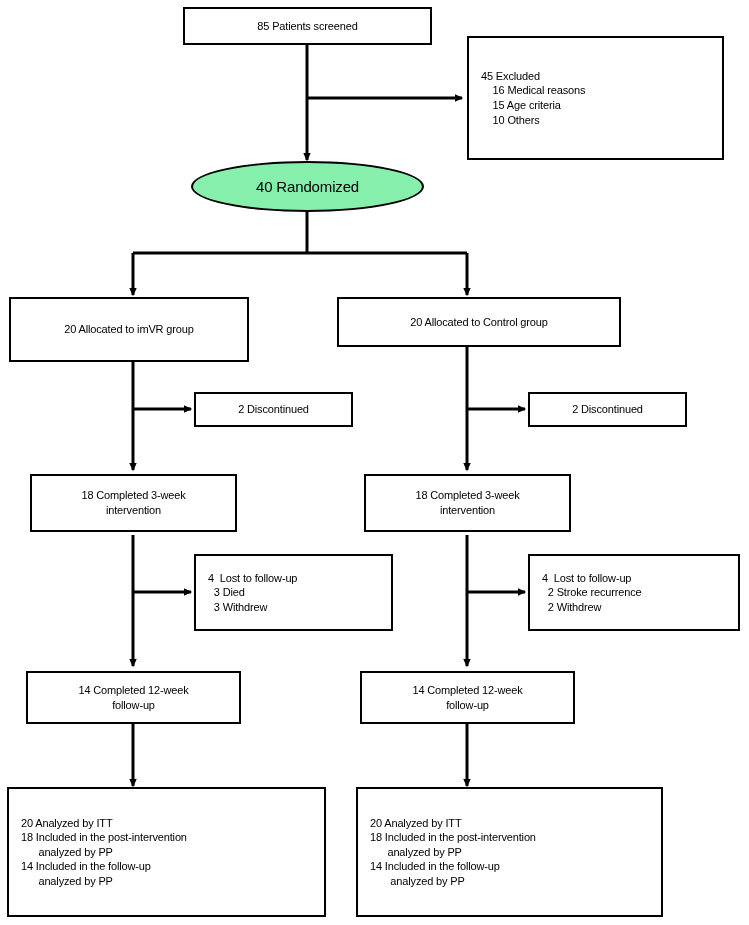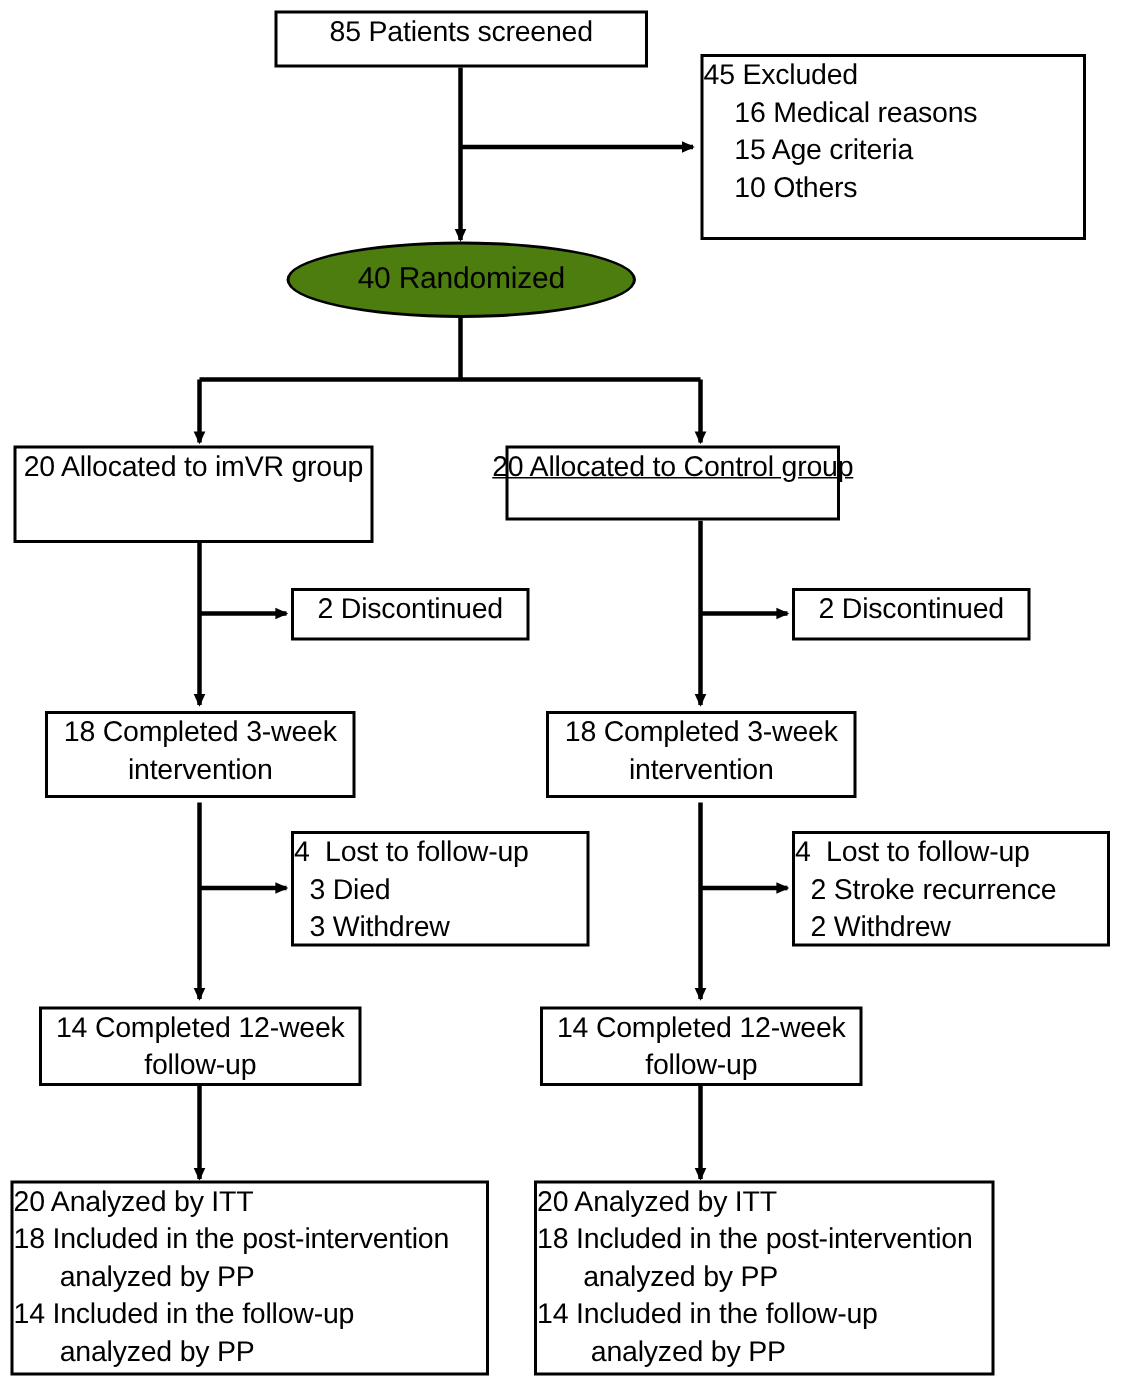--- a/index.html
+++ b/index.html
@@ -24,48 +24,50 @@
     height: 925px;
     pointer-events: none;
   }
   .node {
     position: absolute;
     box-sizing: border-box;
     background: #ffffff;
     border: 2.5px solid #000000;
     display: flex;
     flex-direction: column;
-    font-size: 19px;
+    justify-content: center;
+    font-size: 11px;
     line-height: 1.32;
     letter-spacing: -0.15px;
   }
   .node.center {
     align-items: center;
     text-align: center;
   }
   .node.left {
     align-items: flex-start;
     text-align: left;
   }
   .node .line {
     white-space: pre;
     display: block;
   }
   .node.left .line {
+    padding-left: 12px;
   }
   .ellipse-node {
     position: absolute;
     box-sizing: border-box;
-    background: #4d7c0f;
+    background: #86efac;
     border: 2.5px solid #000000;
     border-radius: 50%;
     display: flex;
     align-items: center;
     justify-content: center;
-    font-size: 20px;
+    font-size: 15px;
     letter-spacing: -0.15px;
   }
 </style>
 </head>
 <body>
 
 <div id="flow-root">
 
   <svg id="edges" viewBox="0 0 749 925" width="749" height="925">
     <defs>
@@ -114,21 +116,21 @@
   </div>
 
   <div class="ellipse-node" style="left:191px; top:161px; width:233px; height:51px;">
     <span class="line">40 Randomized</span>
   </div>
 
   <div class="node center" style="left:9px; top:297px; width:240px; height:65px;">
     <span class="line">20 Allocated to imVR group</span>
   </div>
 
-  <div class="node center" style="left:337px; top:297px; width:223px; height:50px;text-decoration:underline;">
+  <div class="node center" style="left:337px; top:297px; width:284px; height:50px;">
     <span class="line">20 Allocated to Control group</span>
   </div>
 
   <div class="node center" style="left:194px; top:392px; width:159px; height:35px;">
     <span class="line">2 Discontinued</span>
   </div>
 
   <div class="node center" style="left:528px; top:392px; width:159px; height:35px;">
     <span class="line">2 Discontinued</span>
   </div>

